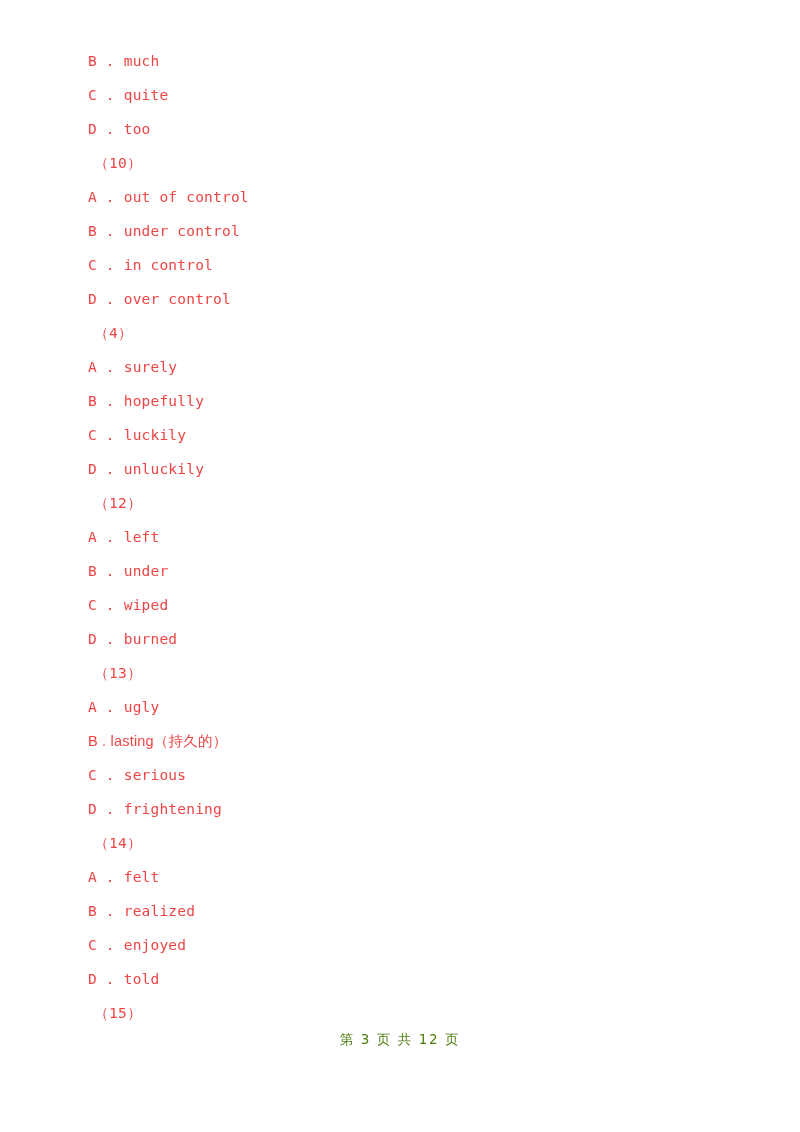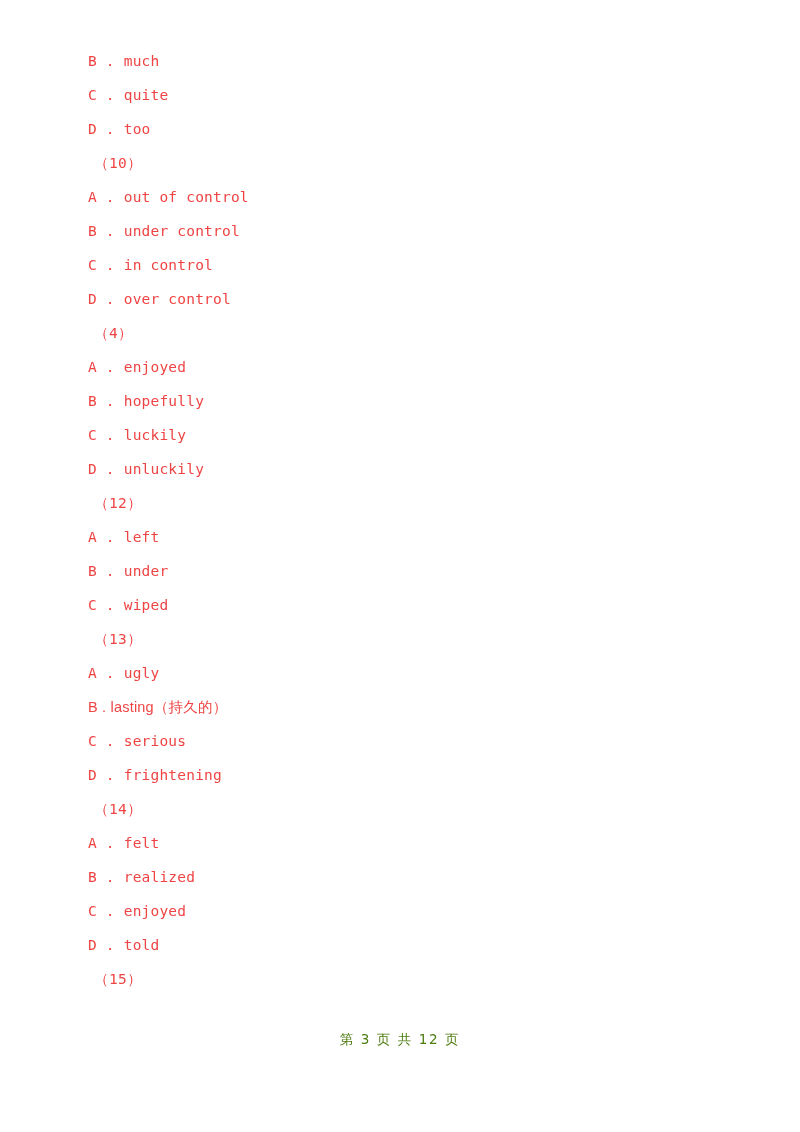--- a/index.html
+++ b/index.html
@@ -77,28 +77,29 @@
   <div id="content">
       <div class="line opt">B . much</div>
       <div class="line opt">C . quite</div>
       <div class="line opt">D . too</div>
       <div class="line qnum">（10）</div>
       <div class="line opt">A . out of control</div>
       <div class="line opt">B . under control</div>
       <div class="line opt">C . in control</div>
       <div class="line opt">D . over control</div>
       <div class="line qnum">（4）</div>
-      <div class="line opt">A . enjoyed</div>
+      <div class="line opt">A . surely</div>
       <div class="line opt">B . hopefully</div>
       <div class="line opt">C . luckily</div>
       <div class="line opt">D . unluckily</div>
       <div class="line qnum">（12）</div>
       <div class="line opt">A . left</div>
       <div class="line opt">B . under</div>
       <div class="line opt">C . wiped</div>
+      <div class="line opt">D . burned</div>
       <div class="line qnum">（13）</div>
       <div class="line opt">A . ugly</div>
       <div class="line opt cjk">B . lasting（持久的）</div>
       <div class="line opt">C . serious</div>
       <div class="line opt">D . frightening</div>
       <div class="line qnum">（14）</div>
       <div class="line opt">A . felt</div>
       <div class="line opt">B . realized</div>
       <div class="line opt">C . enjoyed</div>
       <div class="line opt">D . told</div>

